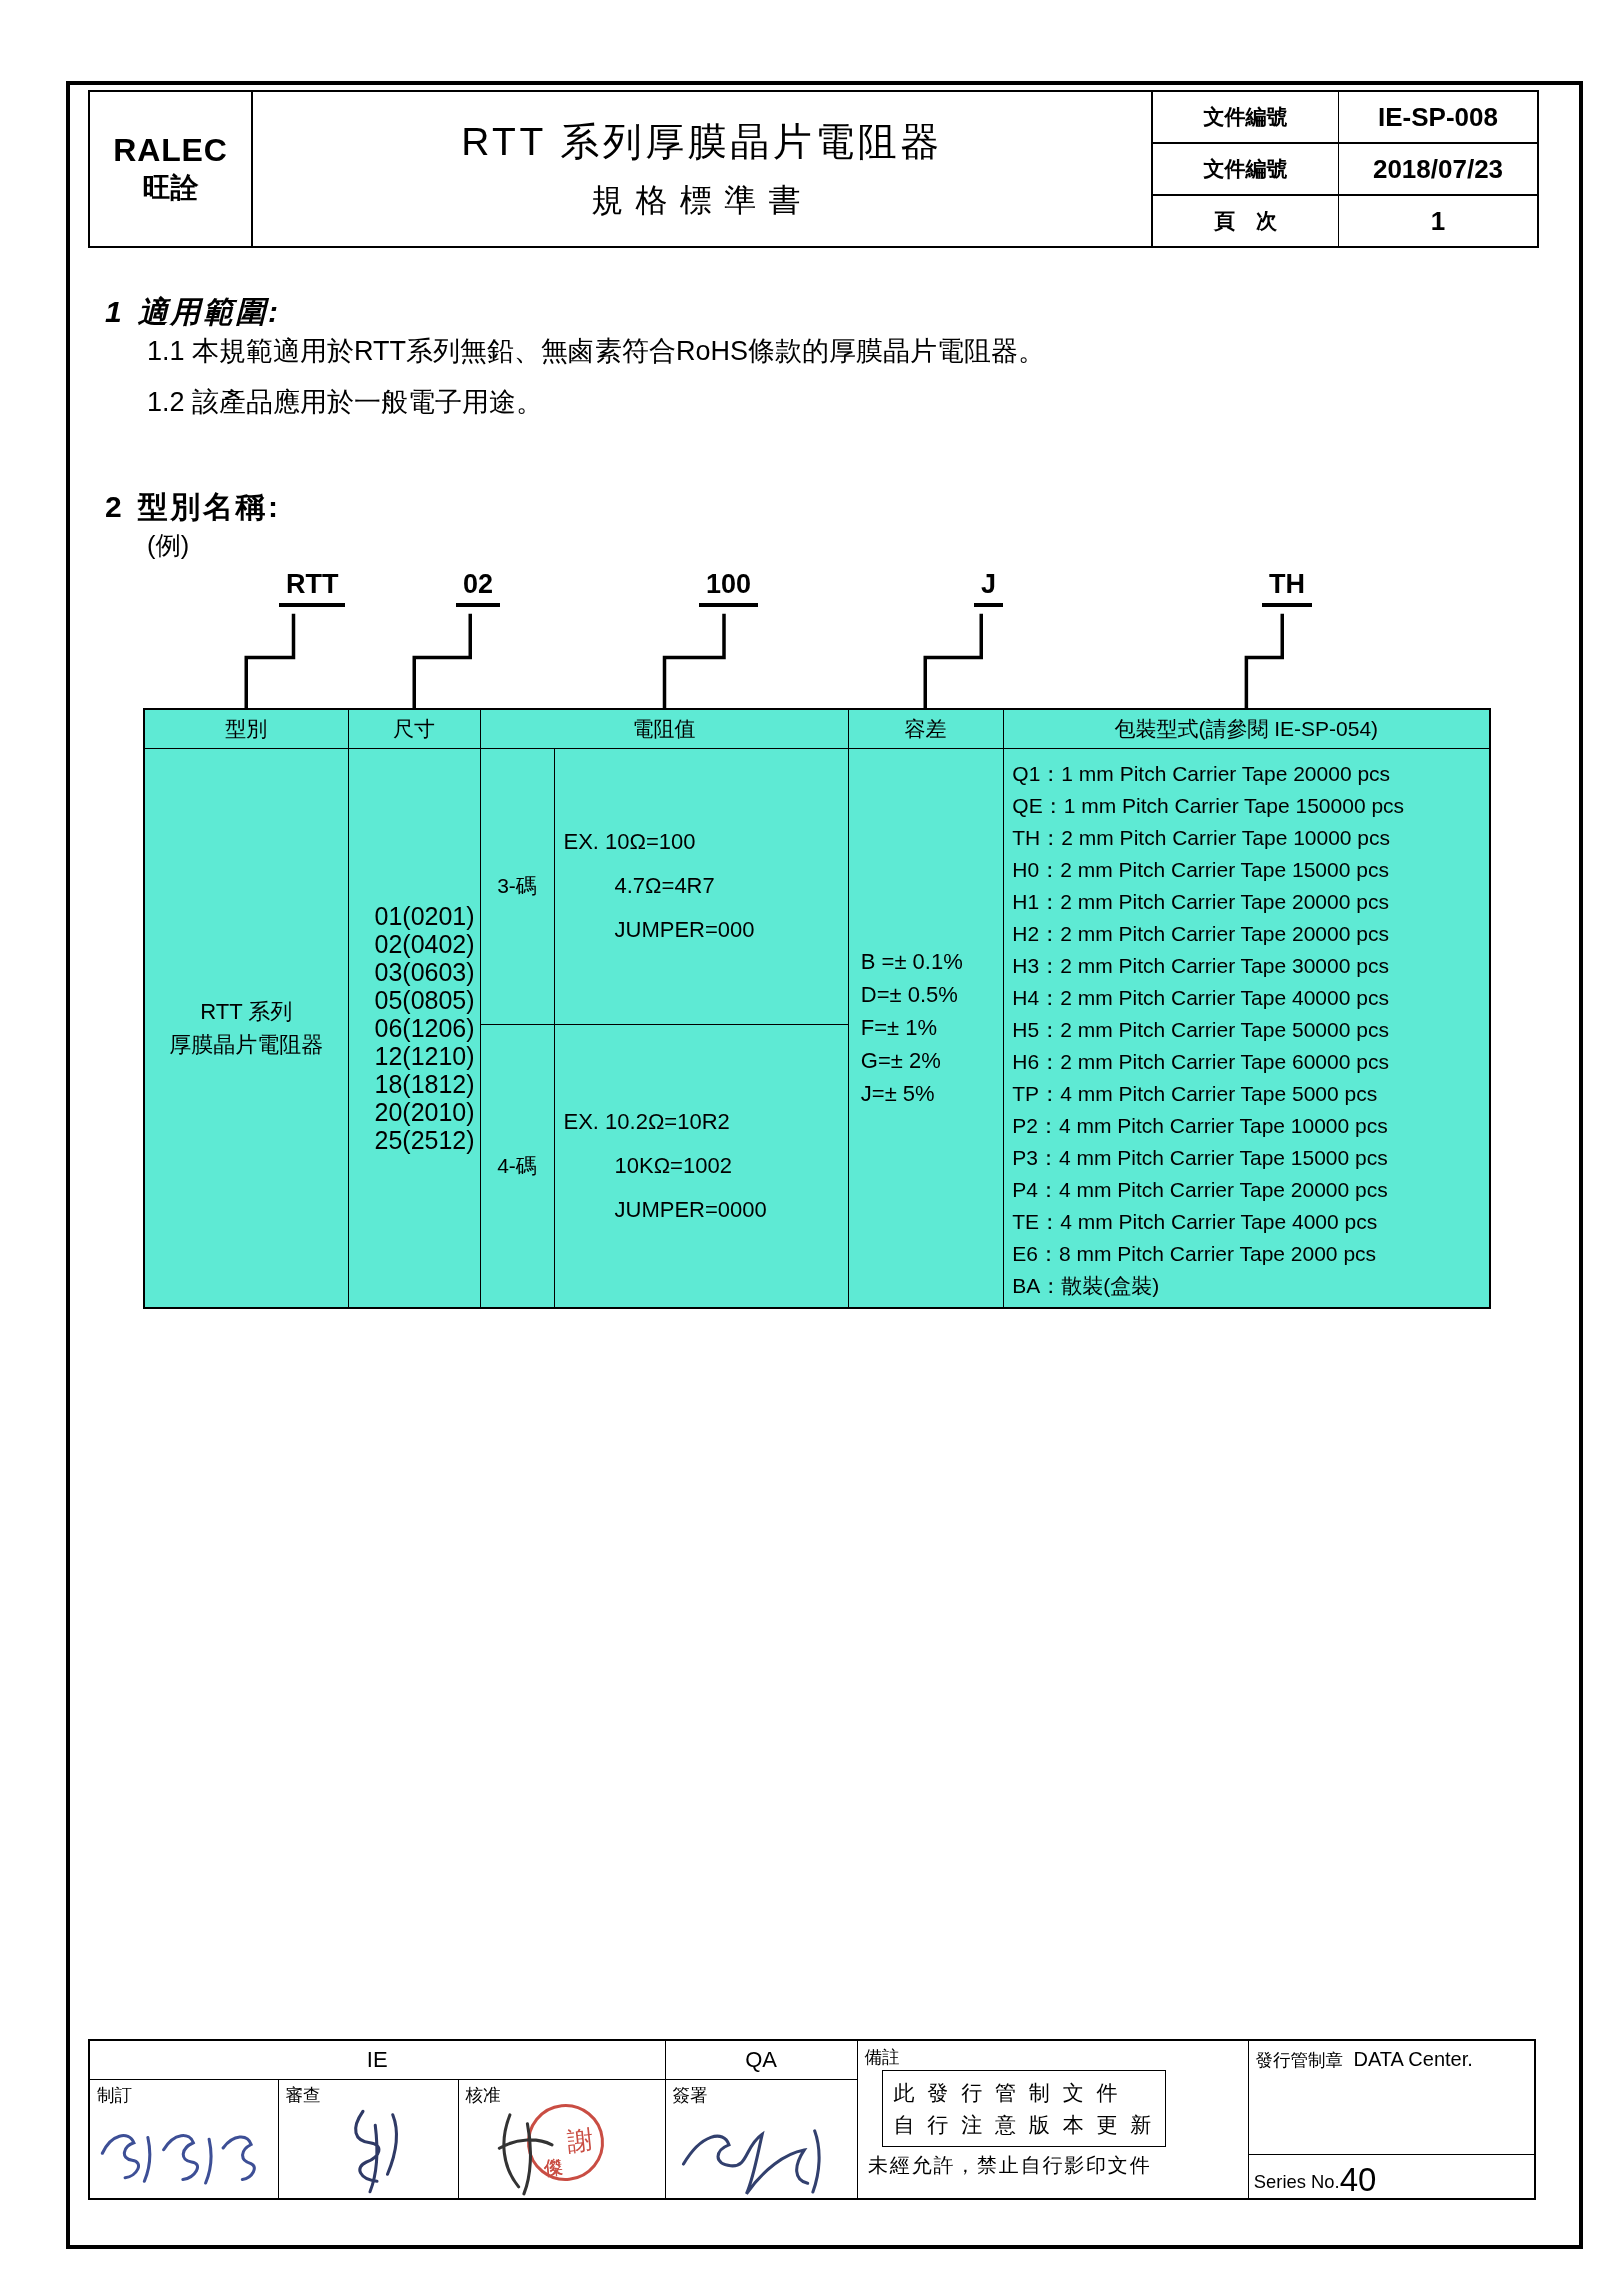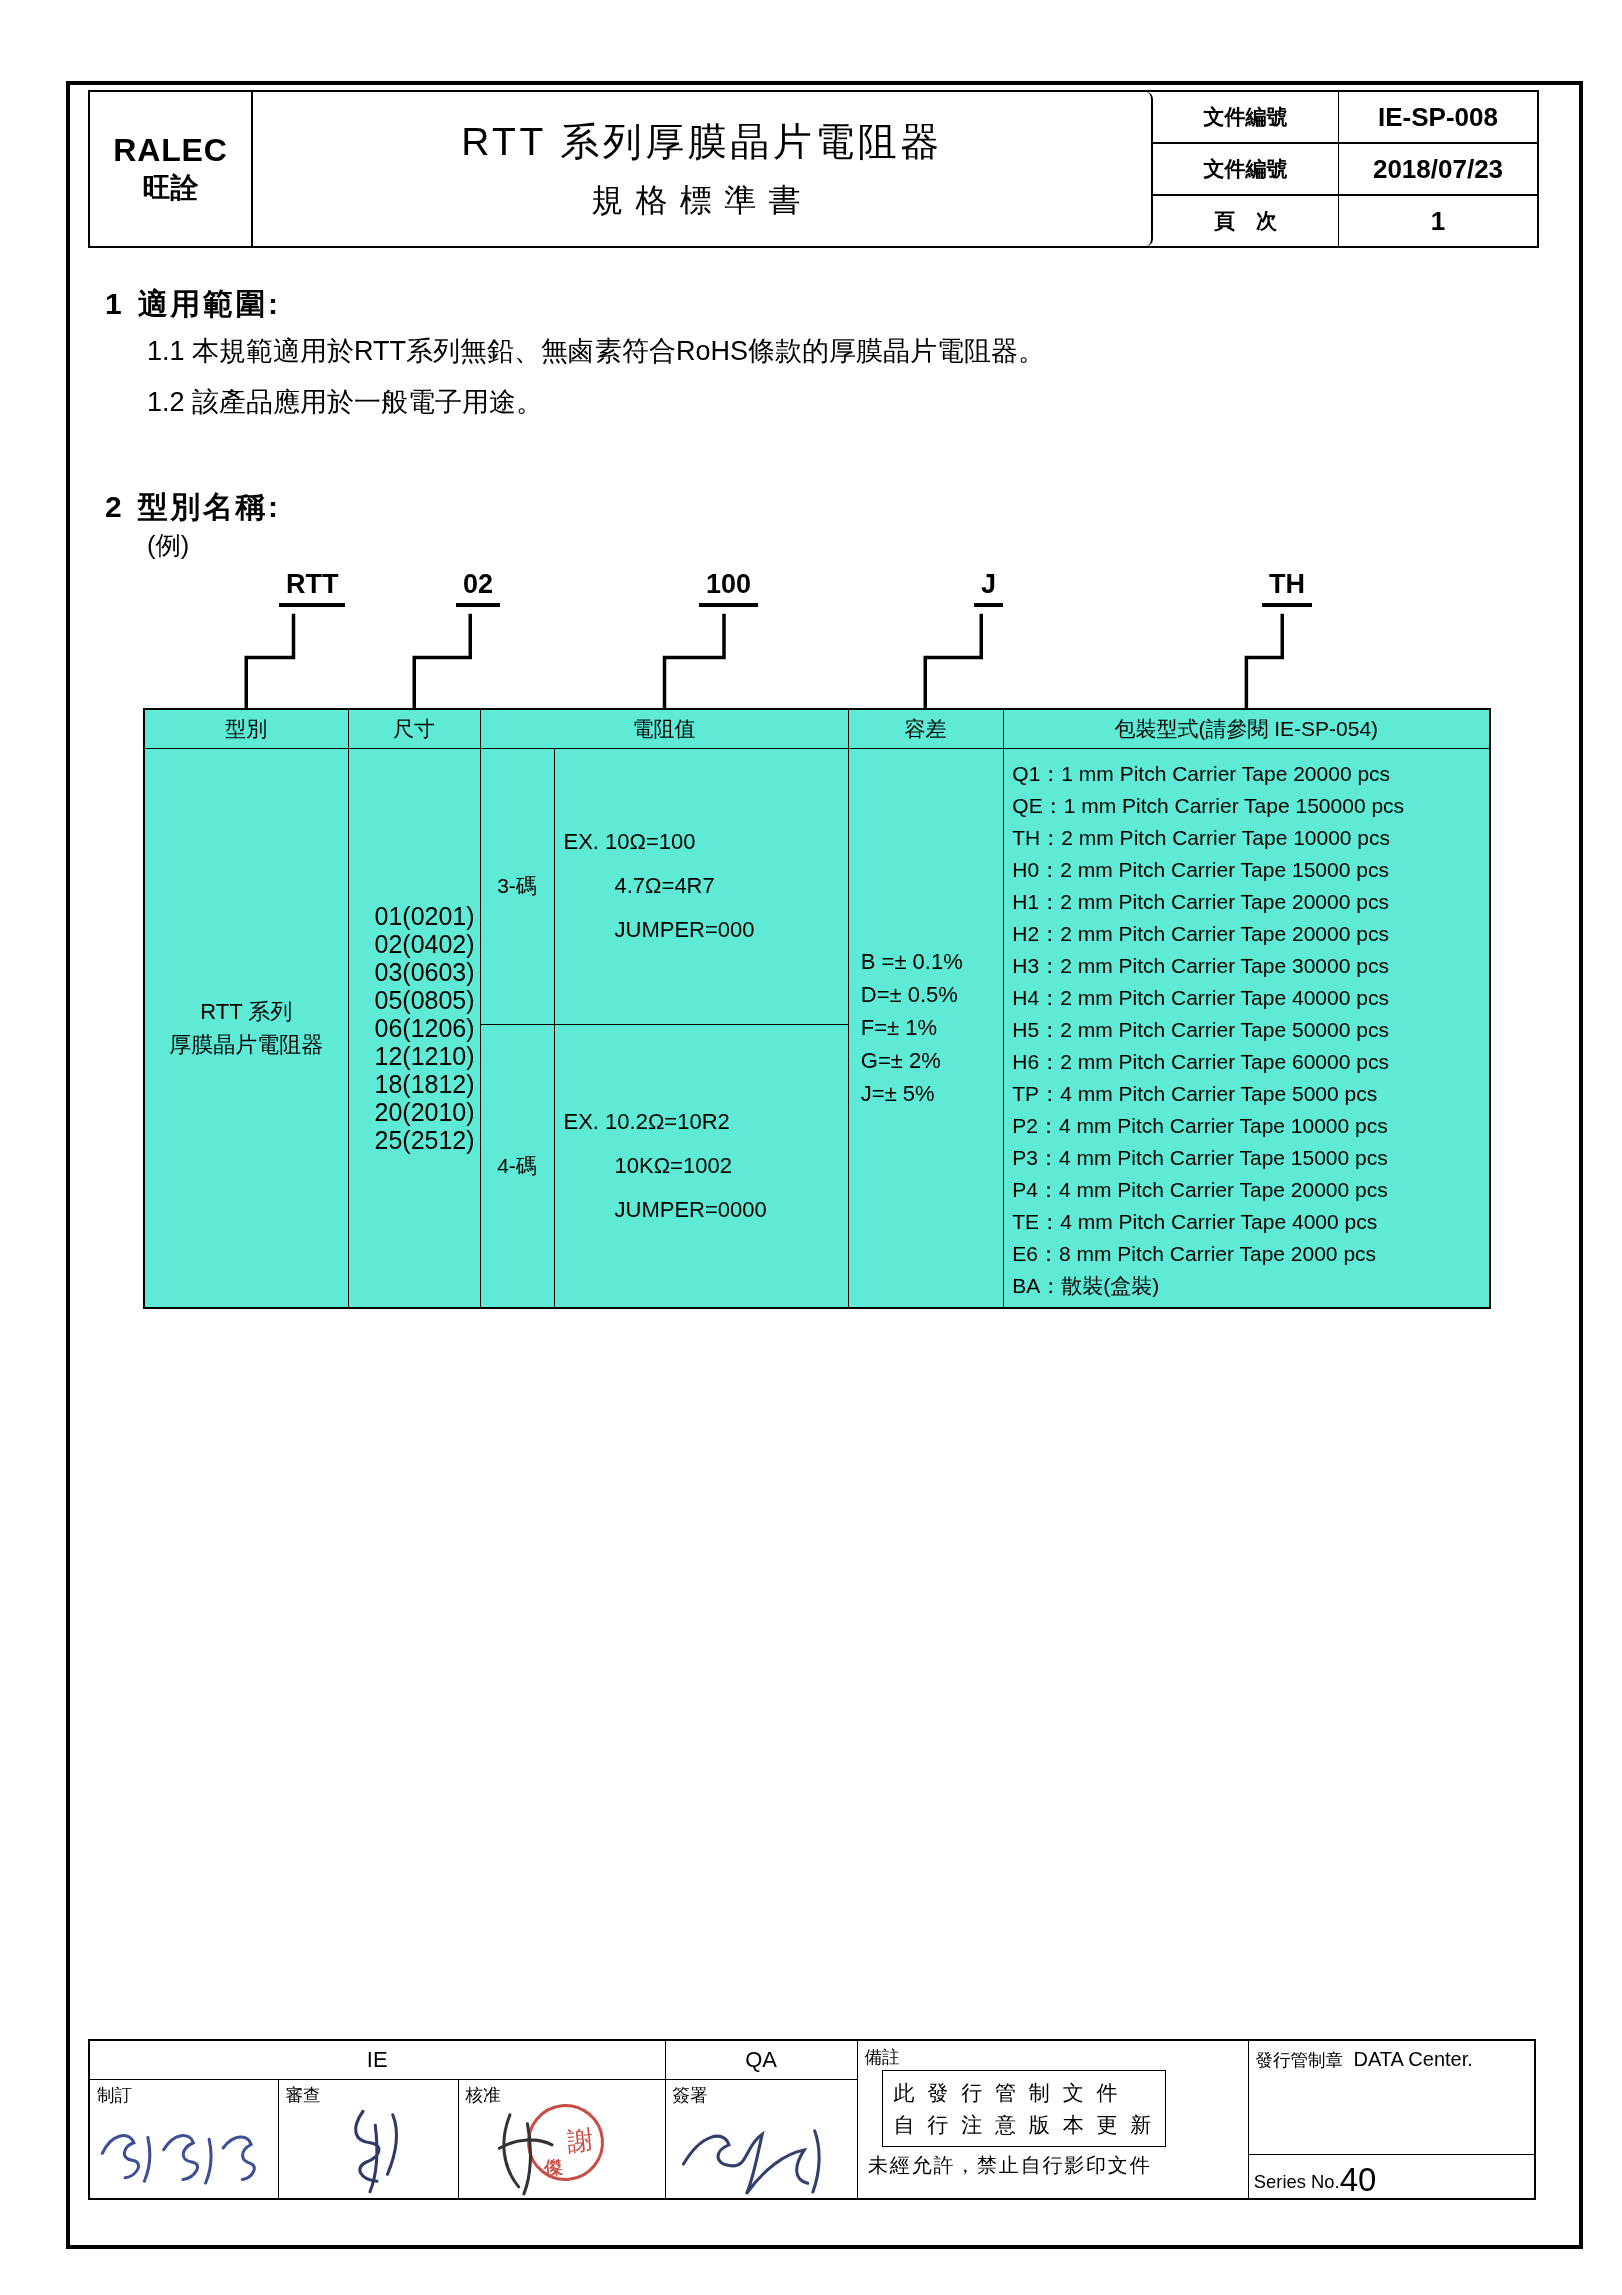--- a/index.html
+++ b/index.html
@@ -5,32 +5,32 @@
   * { margin:0; padding:0; box-sizing:border-box; }
   body { background:#e8e8e8; font-family:"Liberation Sans", sans-serif; color:#000; }
   .page { position:relative; width:1623px; height:2295px; background:#fff; overflow:hidden; }
   .page-border { position:absolute; left:66px; top:81px; width:1517px; height:2168px; border:4.4px solid #000; }
 
   
   .header { position:absolute; left:88px; top:90px; width:1451px; height:158px; border:2.6px solid #000; display:flex; background:#fff; }
   .h-left { width:163px; border-right:2.6px solid #000; display:flex; flex-direction:column; justify-content:center; align-items:center; }
   .h-company { font-size:32px; font-weight:bold; letter-spacing:0.9px; }
   .h-company-cn { font-size:28px; font-weight:bold; }
-  .h-title { flex:1; border-right:2.6px solid #000; display:flex; flex-direction:column; justify-content:center; align-items:center; gap:10.5px;border-radius:7px; }
+  .h-title { flex:1; border-right:2.6px solid #000; display:flex; flex-direction:column; justify-content:center; align-items:center; gap:10.5px; }
   .h-title-1 { font-size:39px; letter-spacing:3.5px; }
   .h-title-2 { font-size:32px; letter-spacing:12.3px; }
   .h-right { width:384px; display:flex; flex-direction:column; }
   .h-row { flex:1; display:flex; border-bottom:2.6px solid #000; }
   .h-row:last-child { border-bottom:none; }
   .h-rlabel { width:186px; border-right:1.8px solid #000; display:flex; align-items:center; justify-content:center; font-size:21px; font-weight:bold; }
   .h-rvalue { flex:1; display:flex; align-items:center; justify-content:center; font-size:26px; font-weight:bold; }
 
   
   .sec-heading { position:absolute; left:105px; font-size:30px; font-weight:bold; }
-  #sec1 { top:284px; }
+  #sec1 { top:292px;font-style:italic; }
   #sec2 { top:487px; }
   .sec-title { margin-left:16px; letter-spacing:2.6px; }
   .body-line { position:absolute; left:147px; font-size:27px; }
   #item11 { top:333px; }
   #item12 { top:384px; }
   #example { top:529px; font-size:25.4px; }
 
   
   .pn-code { position:absolute; top:569px; font-size:27px; font-weight:bold; border-bottom:4.4px solid #000; padding:0 7px 2.6px; }
   #code-0 { left:279px; }

